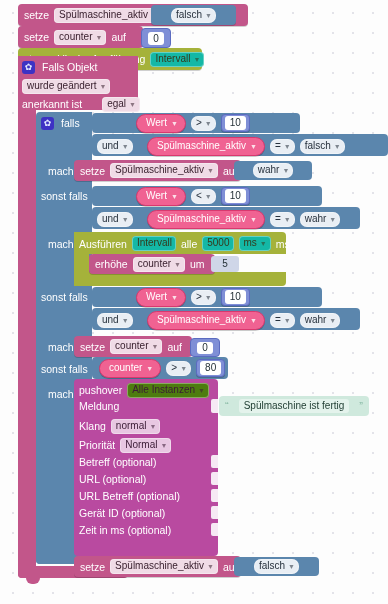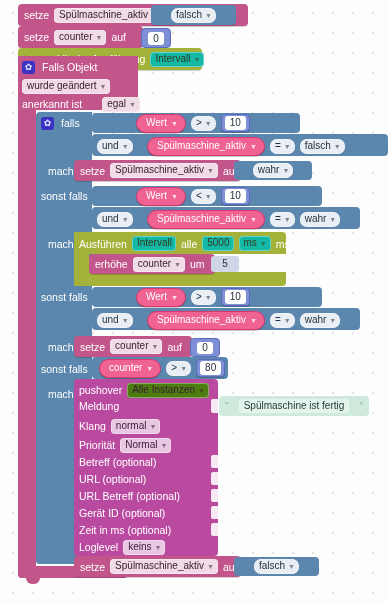--- a/index.html
+++ b/index.html
@@ -382,27 +382,20 @@
 
   <span class="lbl" style="position:absolute;left:79px;top:490px;">URL Betreff (optional)</span>
   <div style="position:absolute;left:211px;top:489px;width:7px;height:13px;background:#f6e9f4;border-radius:2px 0 0 2px;"></div>
 
   <span class="lbl" style="position:absolute;left:79px;top:507px;text-align:center;">Gerät ID (optional)</span>
   <div style="position:absolute;left:211px;top:506px;width:7px;height:13px;background:#f6e9f4;border-radius:2px 0 0 2px;"></div>
 
   <span class="lbl" style="position:absolute;left:79px;top:524px;">Zeit in ms (optional)</span>
   <div style="position:absolute;left:211px;top:523px;width:7px;height:13px;background:#f6e9f4;border-radius:2px 0 0 2px;"></div>
 
-  <div class="row" style="position:absolute;left:79px;top:539px;height:16px;gap:5px;align-items:center;">
-    <span class="lbl">Loglevel</span>
-    <span class="fld" style="background:#e8c7e2;color:#3a1b35;">
-      <span>keins</span>
-      <span class="caret">▼</span>
-    </span>
-  </div>
 
   <div class="stmt" style="position:absolute;left:74px;top:556px;width:167px;height:21px;background:#c2568a;">
     <div class="row" style="height:21px;padding-left:6px;gap:5px;">
       <span class="lbl">setze</span>
       <span class="fld">
         <span>Spülmaschine_aktiv</span>
         <span class="caret">▼</span>
       </span>
       <span class="lbl">auf</span>
     </div>

